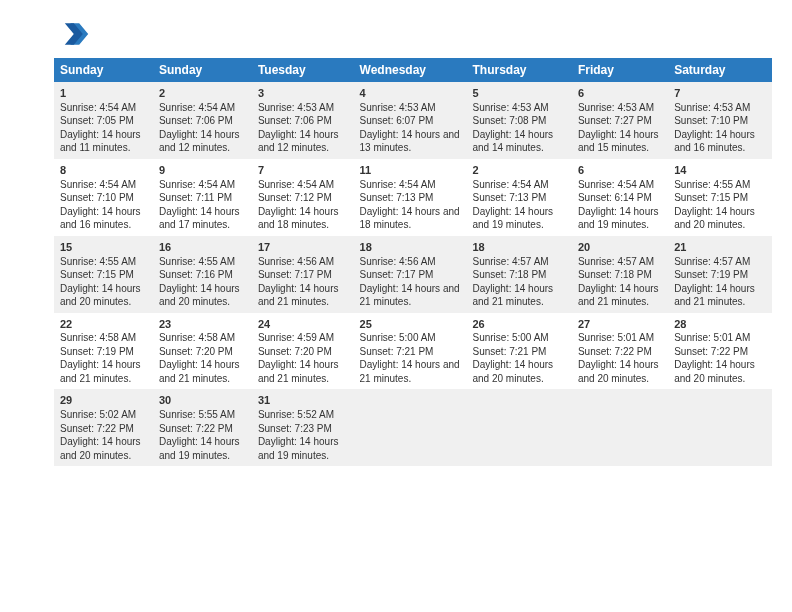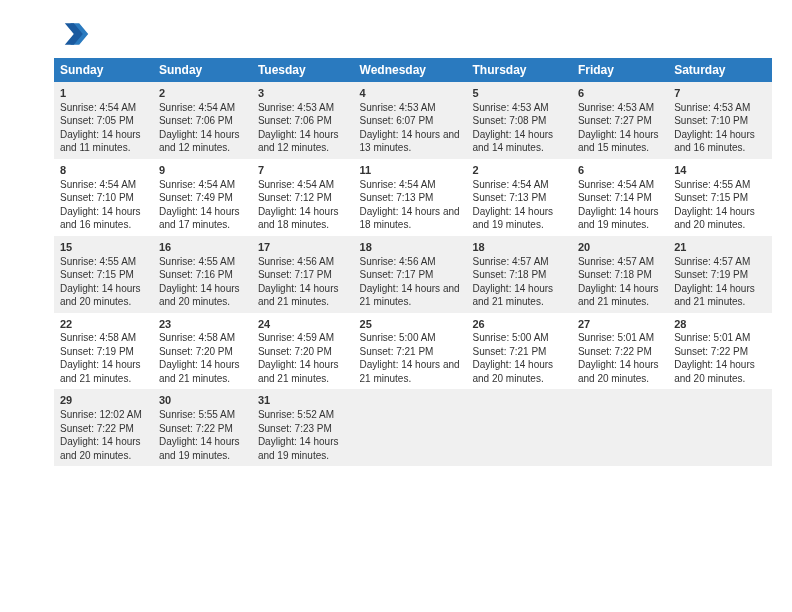--- a/index.html
+++ b/index.html
@@ -124,25 +124,25 @@
           <td><span class="day-num">1</span><br><span>Sunrise: 4:54 AM</span><br><span>Sunset: 7:05 PM</span><br><span>Daylight: 14 hours and 11 minutes.</span></td>
           <td><span class="day-num">2</span><br><span>Sunrise: 4:54 AM</span><br><span>Sunset: 7:06 PM</span><br><span>Daylight: 14 hours and 12 minutes.</span></td>
           <td><span class="day-num">3</span><br><span>Sunrise: 4:53 AM</span><br><span>Sunset: 7:06 PM</span><br><span>Daylight: 14 hours and 12 minutes.</span></td>
           <td><span class="day-num">4</span><br><span>Sunrise: 4:53 AM</span><br><span>Sunset: 6:07 PM</span><br><span>Daylight: 14 hours and 13 minutes.</span></td>
           <td><span class="day-num">5</span><br><span>Sunrise: 4:53 AM</span><br><span>Sunset: 7:08 PM</span><br><span>Daylight: 14 hours and 14 minutes.</span></td>
           <td><span class="day-num">6</span><br><span>Sunrise: 4:53 AM</span><br><span>Sunset: 7:27 PM</span><br><span>Daylight: 14 hours and 15 minutes.</span></td>
           <td><span class="day-num">7</span><br><span>Sunrise: 4:53 AM</span><br><span>Sunset: 7:10 PM</span><br><span>Daylight: 14 hours and 16 minutes.</span></td>
         </tr>
         <tr>
           <td><span class="day-num">8</span><br><span>Sunrise: 4:54 AM</span><br><span>Sunset: 7:10 PM</span><br><span>Daylight: 14 hours and 16 minutes.</span></td>
-          <td><span class="day-num">9</span><br><span>Sunrise: 4:54 AM</span><br><span>Sunset: 7:49 PM</span><br><span>Daylight: 14 hours and 17 minutes.</span></td>
+          <td><span class="day-num">9</span><br><span>Sunrise: 4:54 AM</span><br><span>Sunset: 7:11 PM</span><br><span>Daylight: 14 hours and 17 minutes.</span></td>
           <td><span class="day-num">7</span><br><span>Sunrise: 4:54 AM</span><br><span>Sunset: 7:12 PM</span><br><span>Daylight: 14 hours and 18 minutes.</span></td>
           <td><span class="day-num">11</span><br><span>Sunrise: 4:54 AM</span><br><span>Sunset: 7:13 PM</span><br><span>Daylight: 14 hours and 18 minutes.</span></td>
           <td><span class="day-num">2</span><br><span>Sunrise: 4:54 AM</span><br><span>Sunset: 7:13 PM</span><br><span>Daylight: 14 hours and 19 minutes.</span></td>
-          <td><span class="day-num">6</span><br><span>Sunrise: 4:54 AM</span><br><span>Sunset: 7:14 PM</span><br><span>Daylight: 14 hours and 19 minutes.</span></td>
+          <td><span class="day-num">6</span><br><span>Sunrise: 4:54 AM</span><br><span>Sunset: 6:14 PM</span><br><span>Daylight: 14 hours and 19 minutes.</span></td>
           <td><span class="day-num">14</span><br><span>Sunrise: 4:55 AM</span><br><span>Sunset: 7:15 PM</span><br><span>Daylight: 14 hours and 20 minutes.</span></td>
         </tr>
         <tr>
           <td><span class="day-num">15</span><br><span>Sunrise: 4:55 AM</span><br><span>Sunset: 7:15 PM</span><br><span>Daylight: 14 hours and 20 minutes.</span></td>
           <td><span class="day-num">16</span><br><span>Sunrise: 4:55 AM</span><br><span>Sunset: 7:16 PM</span><br><span>Daylight: 14 hours and 20 minutes.</span></td>
           <td><span class="day-num">17</span><br><span>Sunrise: 4:56 AM</span><br><span>Sunset: 7:17 PM</span><br><span>Daylight: 14 hours and 21 minutes.</span></td>
           <td><span class="day-num">18</span><br><span>Sunrise: 4:56 AM</span><br><span>Sunset: 7:17 PM</span><br><span>Daylight: 14 hours and 21 minutes.</span></td>
           <td><span class="day-num">18</span><br><span>Sunrise: 4:57 AM</span><br><span>Sunset: 7:18 PM</span><br><span>Daylight: 14 hours and 21 minutes.</span></td>
           <td><span class="day-num">20</span><br><span>Sunrise: 4:57 AM</span><br><span>Sunset: 7:18 PM</span><br><span>Daylight: 14 hours and 21 minutes.</span></td>
           <td><span class="day-num">21</span><br><span>Sunrise: 4:57 AM</span><br><span>Sunset: 7:19 PM</span><br><span>Daylight: 14 hours and 21 minutes.</span></td>
@@ -150,21 +150,21 @@
         <tr>
           <td><span class="day-num">22</span><br><span>Sunrise: 4:58 AM</span><br><span>Sunset: 7:19 PM</span><br><span>Daylight: 14 hours and 21 minutes.</span></td>
           <td><span class="day-num">23</span><br><span>Sunrise: 4:58 AM</span><br><span>Sunset: 7:20 PM</span><br><span>Daylight: 14 hours and 21 minutes.</span></td>
           <td><span class="day-num">24</span><br><span>Sunrise: 4:59 AM</span><br><span>Sunset: 7:20 PM</span><br><span>Daylight: 14 hours and 21 minutes.</span></td>
           <td><span class="day-num">25</span><br><span>Sunrise: 5:00 AM</span><br><span>Sunset: 7:21 PM</span><br><span>Daylight: 14 hours and 21 minutes.</span></td>
           <td><span class="day-num">26</span><br><span>Sunrise: 5:00 AM</span><br><span>Sunset: 7:21 PM</span><br><span>Daylight: 14 hours and 20 minutes.</span></td>
           <td><span class="day-num">27</span><br><span>Sunrise: 5:01 AM</span><br><span>Sunset: 7:22 PM</span><br><span>Daylight: 14 hours and 20 minutes.</span></td>
           <td><span class="day-num">28</span><br><span>Sunrise: 5:01 AM</span><br><span>Sunset: 7:22 PM</span><br><span>Daylight: 14 hours and 20 minutes.</span></td>
         </tr>
         <tr>
-          <td><span class="day-num">29</span><br><span>Sunrise: 12:02 AM</span><br><span>Sunset: 7:22 PM</span><br><span>Daylight: 14 hours and 20 minutes.</span></td>
+          <td><span class="day-num">29</span><br><span>Sunrise: 5:02 AM</span><br><span>Sunset: 7:22 PM</span><br><span>Daylight: 14 hours and 20 minutes.</span></td>
           <td><span class="day-num">30</span><br><span>Sunrise: 5:55 AM</span><br><span>Sunset: 7:22 PM</span><br><span>Daylight: 14 hours and 19 minutes.</span></td>
           <td><span class="day-num">31</span><br><span>Sunrise: 5:52 AM</span><br><span>Sunset: 7:23 PM</span><br><span>Daylight: 14 hours and 19 minutes.</span></td>
           <td></td>
           <td></td>
           <td></td>
           <td></td>
         </tr>
       </tbody>
   </table>
 </div>

